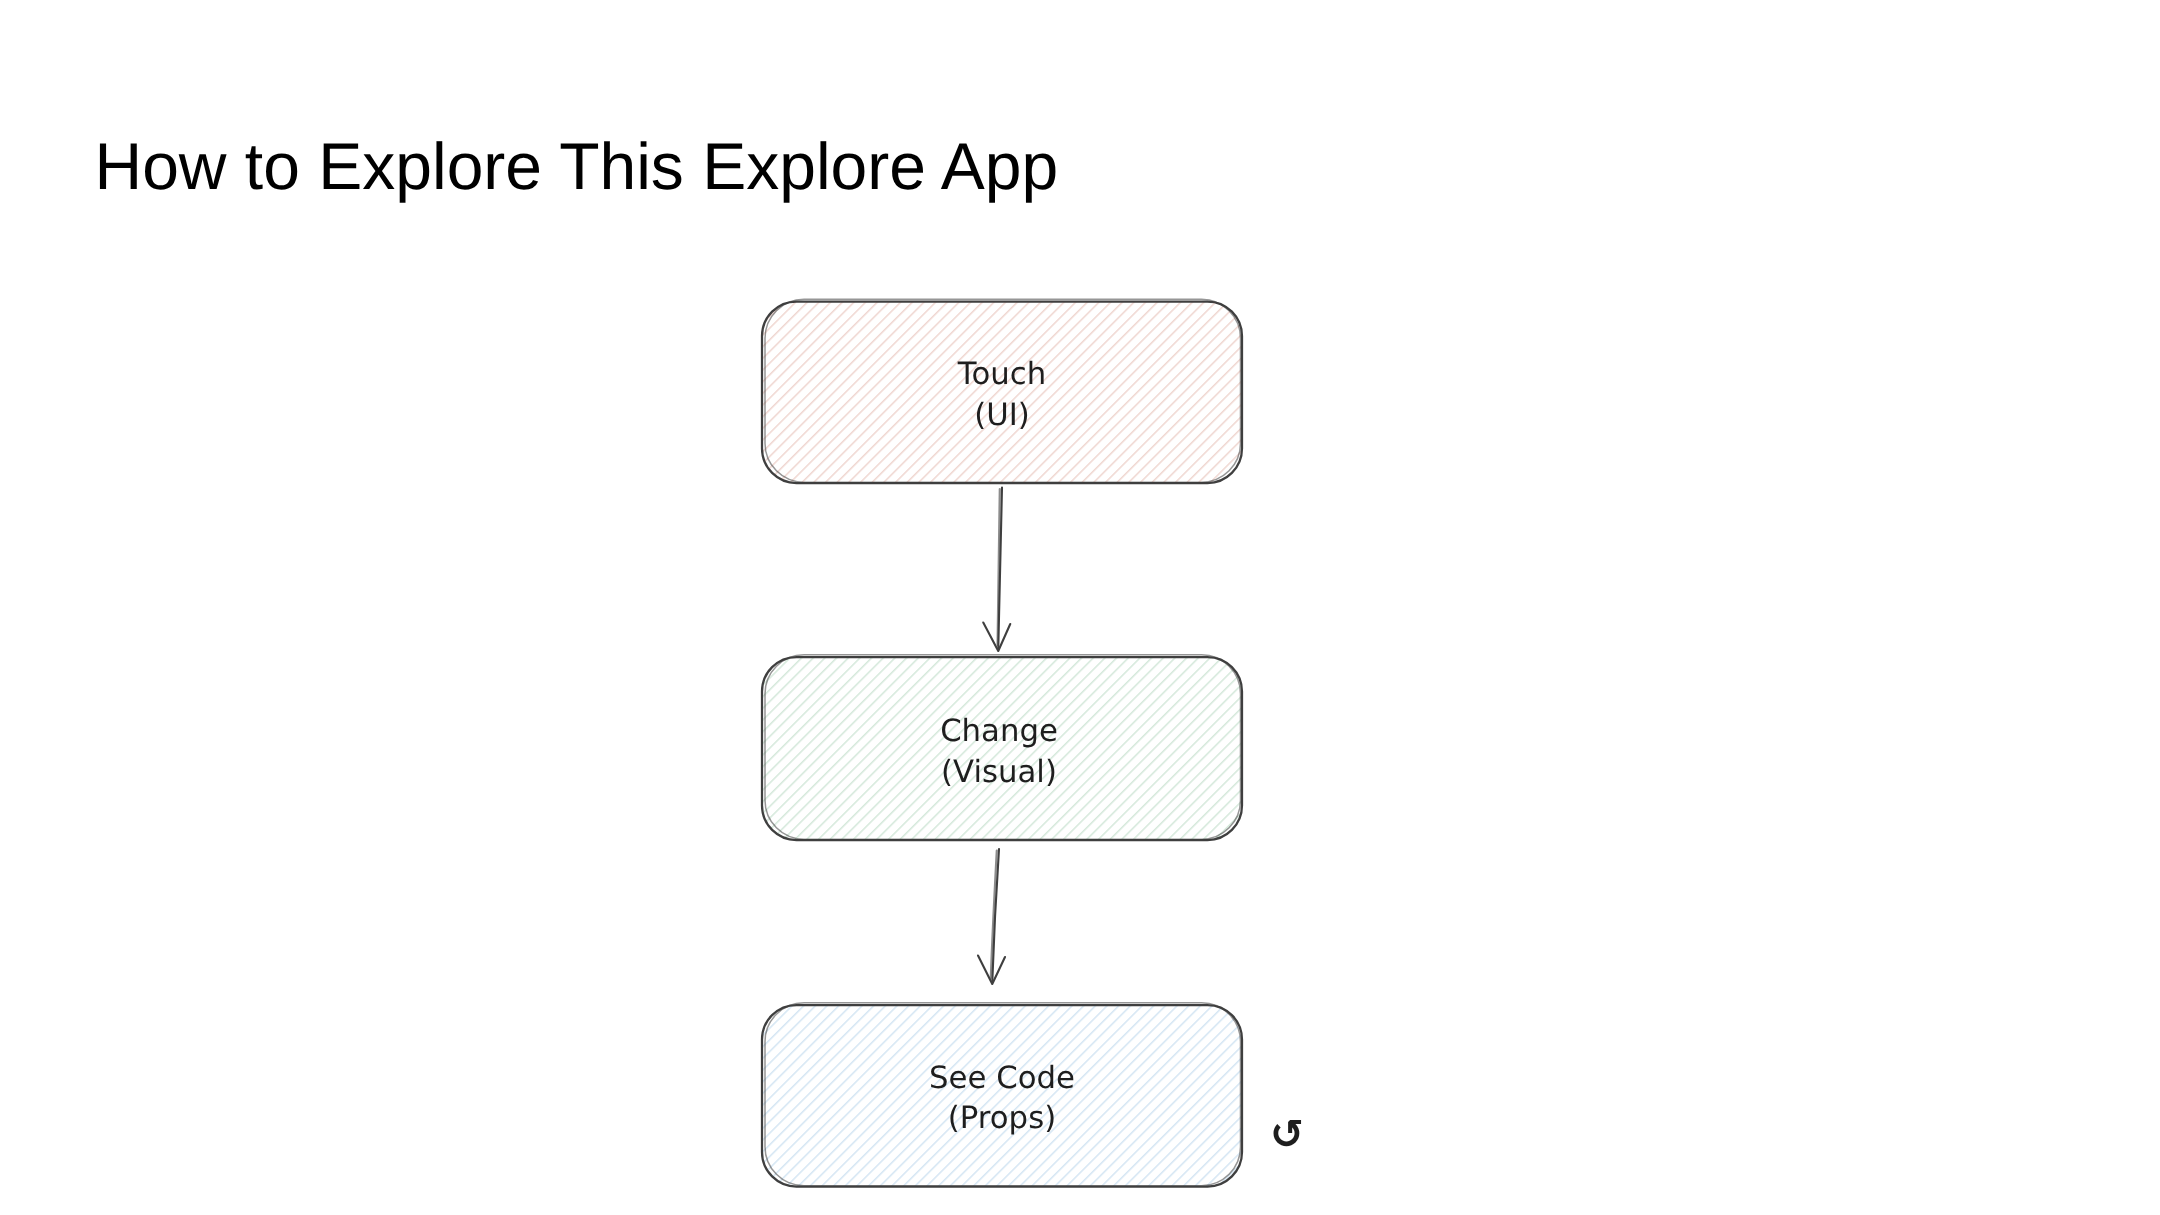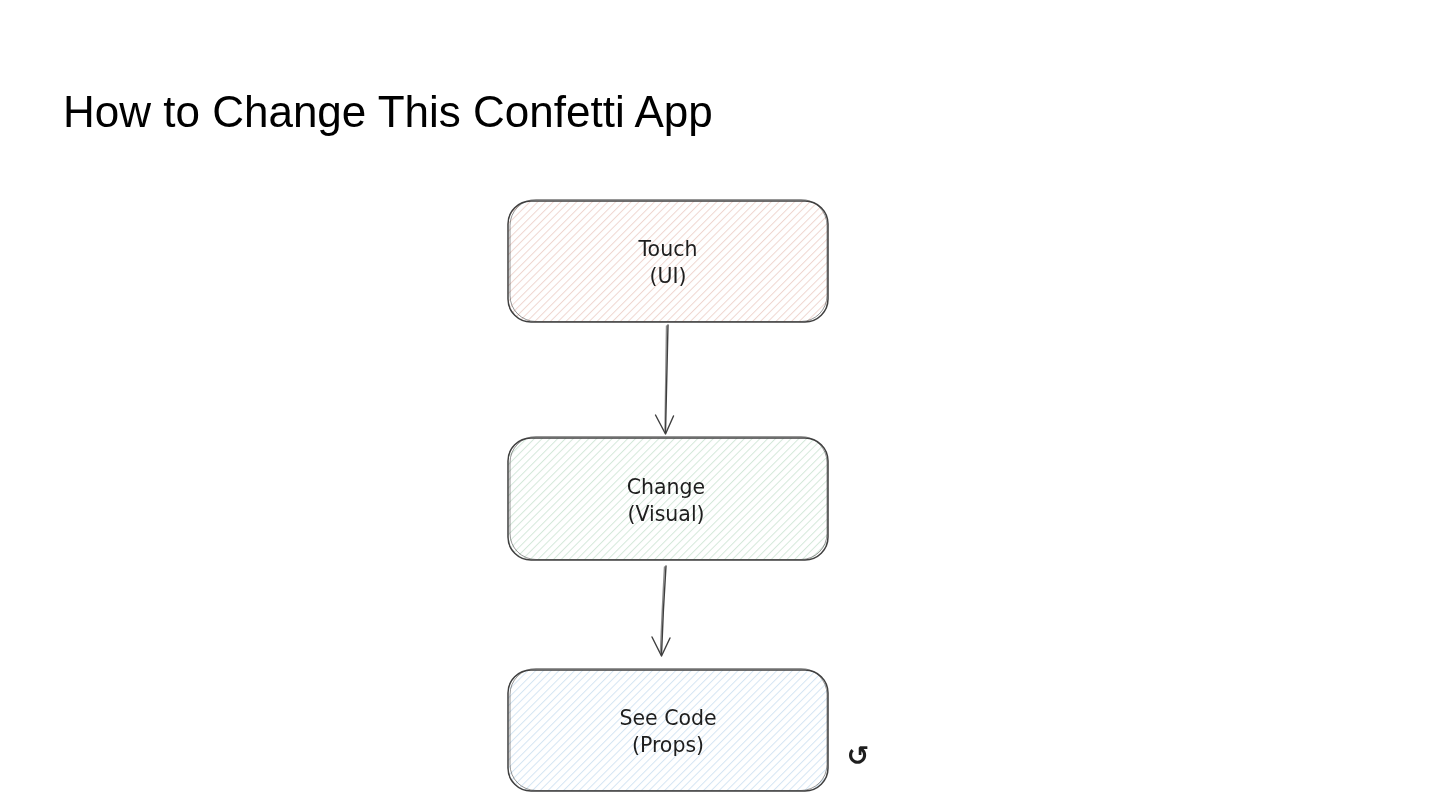--- a/index.html
+++ b/index.html
@@ -46,21 +46,21 @@
     font-size: 27px;
     font-weight: 600;
     text-anchor: middle;
   }
 </style>
 </head>
 <body>
 
 <div class="canvas">
 
-  <h1 class="page-title">How to Change This Confetti App</h1>
+  <h1 class="page-title">How to Explore This Explore App</h1>
 
   <svg class="diagram" viewBox="0 0 1440 810" xmlns="http://www.w3.org/2000/svg">
     <defs>
       <pattern id="hatch-0" width="5.5" height="5.5" patternUnits="userSpaceOnUse" patternTransform="rotate(45)">
         <line x1="0" y1="0" x2="0" y2="5.5" stroke-width="2" stroke="#efd6d0"></line>
       </pattern>
       <pattern id="hatch-1" width="5.5" height="5.5" patternUnits="userSpaceOnUse" patternTransform="rotate(45)">
         <line x1="0" y1="0" x2="0" y2="5.5" stroke-width="2" stroke="#d4e8da"></line>
       </pattern>
       <pattern id="hatch-2" width="5.5" height="5.5" patternUnits="userSpaceOnUse" patternTransform="rotate(45)">

